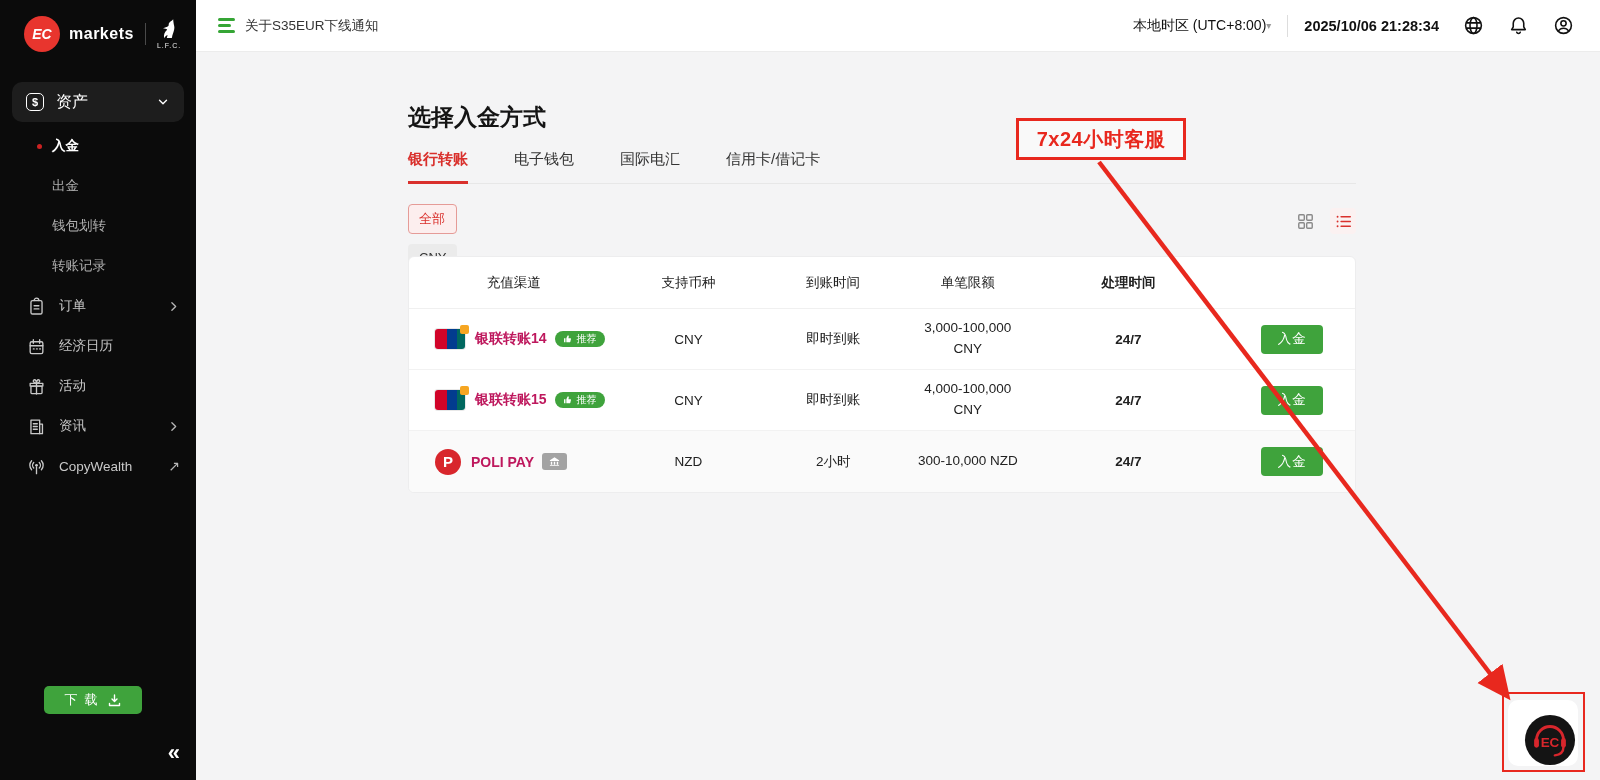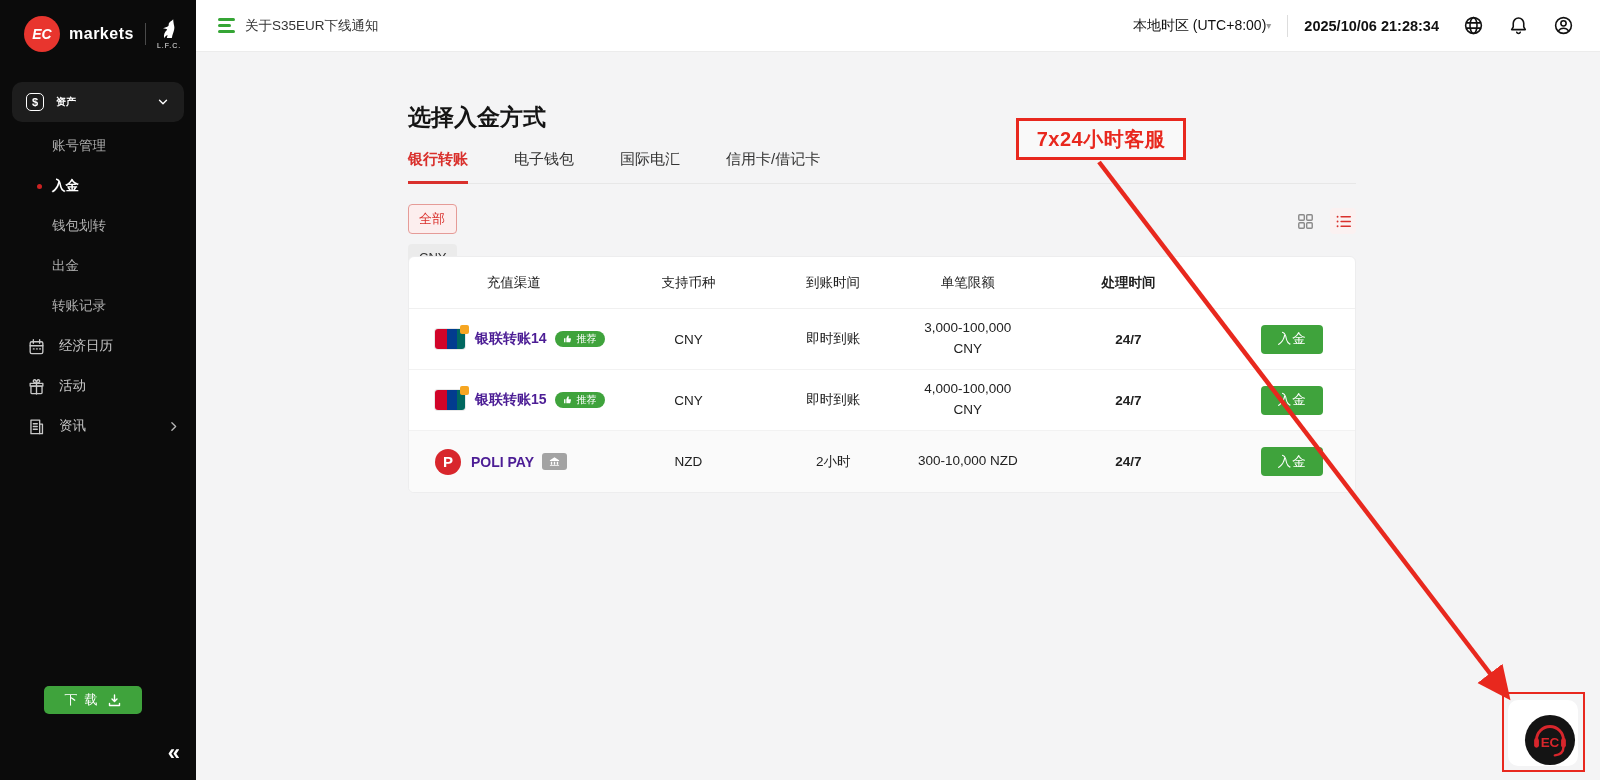--- a/index.html
+++ b/index.html
@@ -15,21 +15,21 @@
   .sidebar{position:absolute; left:0; top:0; bottom:0; width:196px; background:var(--sidebar-bg); color:#c9c9c9; z-index:5;}
   .logo-row{display:flex; align-items:center; gap:9px; padding:16px 0 14px 24px;}
   .ec-circle{width:36px; height:36px; border-radius:50%; background:#e8352e; color:#fff; display:flex; align-items:center; justify-content:center; font-weight:bold; font-size:14px; font-style:italic; flex:0 0 auto;}
   .logo-name{color:#fff; font-size:16px; font-weight:700; letter-spacing:.5px;}
   .logo-div{width:1px; height:22px; background:#4a4a4a; margin:0 2px;}
   .lfc{display:flex; flex-direction:column; align-items:center; color:#fff;}
   .lfc-label{font-size:7px; letter-spacing:1px; margin-top:1px; color:#eee;}
 
   .nav-group-active{margin:16px 12px 4px 12px; height:40px; background:#1d1d1d; border-radius:10px; display:flex; align-items:center; padding:0 14px; color:#fff; cursor:pointer;}
   .dollar-ic{width:18px; height:18px; border:1.6px solid #fff; border-radius:5px; display:flex; align-items:center; justify-content:center; font-size:11px; font-weight:bold; color:#fff;}
-  .nav-group-active .lbl{margin-left:12px; font-size:10px; font-weight:700;}
+  .nav-group-active .lbl{margin-left:12px; font-size:16px; font-weight:400;}
   .nav-group-active .chev{margin-left:auto; color:#fff;}
 
   .sub-item{height:40px; display:flex; align-items:center; padding-left:52px; font-size:13.5px; color:#b0b0b0; position:relative; cursor:pointer;}
   .sub-item.active{color:#fff; font-weight:700;}
   .sub-item .dot{position:absolute; left:37px; top:50%; margin-top:-2.5px; width:5px; height:5px; border-radius:50%; background:#c22; display:none;}
   .sub-item.active .dot{display:block;}
 
   .nav-item{height:40px; display:flex; align-items:center; gap:13px; padding:0 16px 0 27px; font-size:13.5px; color:#c9c9c9; cursor:pointer;}
   .nav-item .ic{width:19px; height:19px; flex:0 0 auto; color:#c9c9c9;}
   .nav-item .chev{margin-left:auto; color:#b7b7b7;}
@@ -68,21 +68,21 @@
   .vt{width:26px; height:26px; display:flex; align-items:center; justify-content:center; border-radius:4px; cursor:pointer; color:#8a8a8a;}
   .vt.active{color:var(--red); background:#fbf1f1;}
 
   .table-card{position:absolute; left:212px; top:204px; width:948px; background:#fff; border:1px solid #ededee; border-radius:6px; overflow:hidden;}
   .thead{display:flex; align-items:center; height:52px; border-bottom:1px solid #f0f0f0; color:#8c8c8c; font-size:13px;}
   .trow{display:flex; align-items:center; height:61px; border-bottom:1px solid #f2f2f2;}
   .trow:last-child{border-bottom:none; background:#fafafa;}
   .cell{text-align:center; font-size:13.5px; color:#222; font-weight:500;}
   .c1{width:210px;} .c2{width:140px;} .c3{width:150px;text-align:center;} .c4{width:120px;} .c5{width:202px;} .c6{width:126px;}
   .trow .c1{display:flex; align-items:center; text-align:left; padding-left:26px;}
-  .ch-name{font-size:14px; font-weight:700; color:#4c1d95; margin:0 8px 0 10px; white-space:nowrap;}
+  .ch-name{font-size:14px; font-weight:700; color:#be185d; margin:0 8px 0 10px; white-space:nowrap;}
   .c4 span{display:block; line-height:1.55;}
   .c5{font-weight:600;text-align:center;}
 
   .up-logo{position:relative; width:30px; height:20px; border-radius:3px; overflow:visible; flex:0 0 auto; display:flex; box-shadow:0 0 0 1px #e8e8e8;}
   .up-logo i{display:block; height:100%;}
   .up-logo .s1{width:40%; background:#d10429; border-radius:3px 0 0 3px;}
   .up-logo .s2{width:33%; background:#023c8f;}
   .up-logo .s3{width:27%; background:#00685f; border-radius:0 3px 3px 0;}
   .up-corner{position:absolute; top:-4px; right:-4px; width:9px; height:9px; background:#f6a622; border-radius:2px;}
   .poli-logo{width:26px; height:26px; border-radius:50%; background:#d8262c; color:#fff; display:flex; align-items:center; justify-content:center; font-weight:800; font-size:15px; flex:0 0 auto;}
@@ -121,37 +121,47 @@
   <div class="nav-group-active">
     <span class="dollar-ic">$</span>
     <span class="lbl">资产</span>
     <span class="chev">
       <svg width="14" height="14" viewBox="0 0 24 24" fill="none" stroke="currentColor" stroke-width="2.4" stroke-linecap="round" stroke-linejoin="round">
           <polyline points="6 9 12 15 18 9"></polyline>
         </svg>
     </span>
   </div>
 
-  <div class="sub-item">
-      <span>账号管理</span>
-    </div>
   <div class="sub-item active">
       <span class="dot"></span>
       <span>入金</span>
     </div>
   <div class="sub-item">
+      <span>出金</span>
+    </div>
+  <div class="sub-item">
       <span>钱包划转</span>
-    </div>
-  <div class="sub-item">
-      <span>出金</span>
     </div>
   <div class="sub-item">
       <span>转账记录</span>
     </div>
 
+  <div class="nav-item">
+    <svg class="ic" viewBox="0 0 24 24" fill="none" stroke="currentColor" stroke-width="1.7" stroke-linecap="round">
+        <rect x="5" y="4.5" width="14" height="17" rx="2"></rect>
+        <path d="M9 4.5a3 3 0 0 1 6 0"></path>
+        <path d="M9 11h6M9 15h6"></path>
+      </svg>
+    <span>订单</span>
+    <span class="chev">
+        <svg width="13" height="13" viewBox="0 0 24 24" fill="none" stroke="currentColor" stroke-width="2.4" stroke-linecap="round" stroke-linejoin="round">
+          <polyline points="9 5 16 12 9 19"></polyline>
+        </svg>
+      </span>
+  </div>
   <div class="nav-item">
     <svg class="ic" viewBox="0 0 24 24" fill="none" stroke="currentColor" stroke-width="1.7" stroke-linecap="round">
         <rect x="4" y="6" width="16" height="15" rx="2"></rect>
         <path d="M8 3.5V8M16 3.5V8M4 11h16"></path>
         <path d="M8 15h1M12 15h1M16 15h1"></path>
       </svg>
     <span>经济日历</span>
   </div>
   <div class="nav-item">
     <svg class="ic" viewBox="0 0 24 24" fill="none" stroke="currentColor" stroke-width="1.7" stroke-linecap="round" stroke-linejoin="round">
@@ -167,20 +177,30 @@
         <path d="M5 4h11v17H5z"></path>
         <path d="M16 9h3.5v12H16"></path>
         <path d="M8 8.5h5M8 12h5M8 15.5h5"></path>
       </svg>
     <span>资讯</span>
     <span class="chev">
         <svg width="13" height="13" viewBox="0 0 24 24" fill="none" stroke="currentColor" stroke-width="2.4" stroke-linecap="round" stroke-linejoin="round">
           <polyline points="9 5 16 12 9 19"></polyline>
         </svg>
       </span>
+  </div>
+  <div class="nav-item">
+    <svg class="ic" viewBox="0 0 24 24" fill="none" stroke="currentColor" stroke-width="1.7" stroke-linecap="round">
+        <circle cx="12" cy="10.5" r="1.8" fill="currentColor" stroke="none"></circle>
+        <path d="M12 12.5V21"></path>
+        <path d="M8.5 14a5 5 0 0 1 0-7M15.5 7a5 5 0 0 1 0 7"></path>
+        <path d="M5.8 16.2a8.5 8.5 0 0 1 0-11.4M18.2 4.8a8.5 8.5 0 0 1 0 11.4"></path>
+      </svg>
+    <span>CopyWealth</span>
+    <span class="ext">↗</span>
   </div>
 
   <button class="download-btn">
     <span class="dl-lbl">下载</span>
     <svg width="15" height="15" viewBox="0 0 24 24" fill="none" stroke="#fff" stroke-width="2.2" stroke-linecap="round" stroke-linejoin="round">
         <path d="M12 3v10M8 9.5l4 4 4-4"></path>
         <path d="M4 16.5V20h16v-3.5"></path>
       </svg>
   </button>
   <span class="collapse-btn">«</span>

